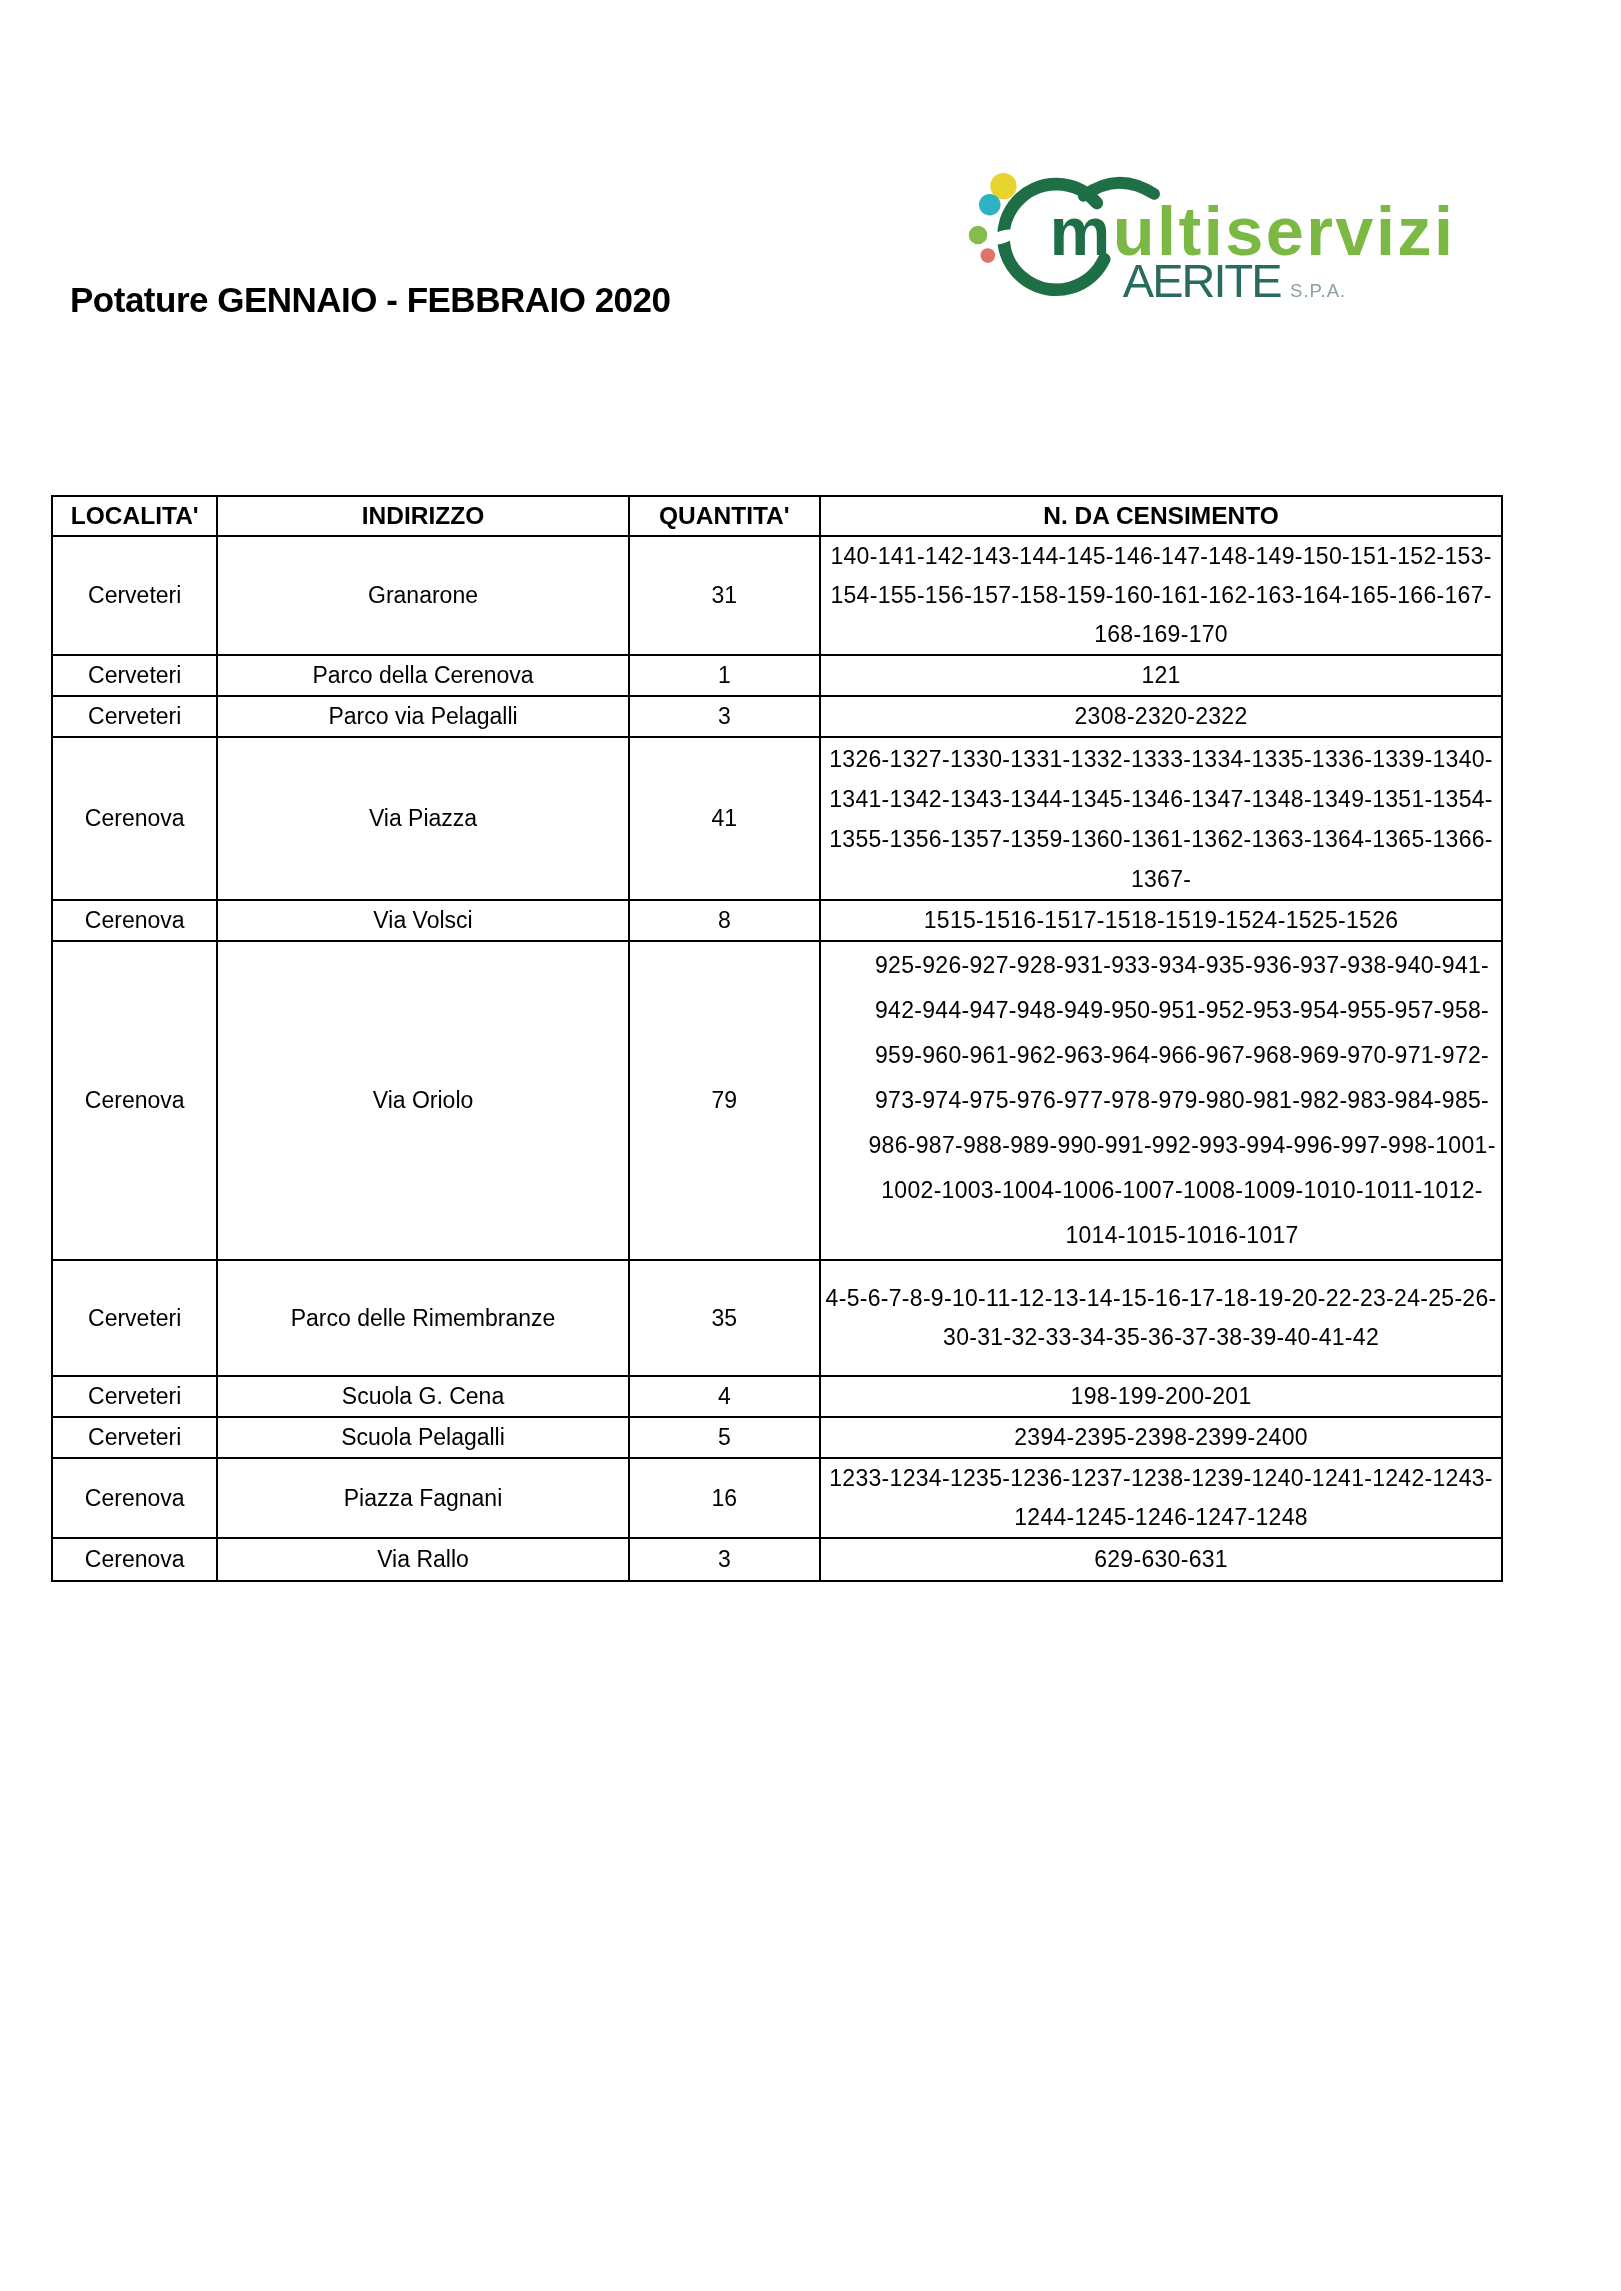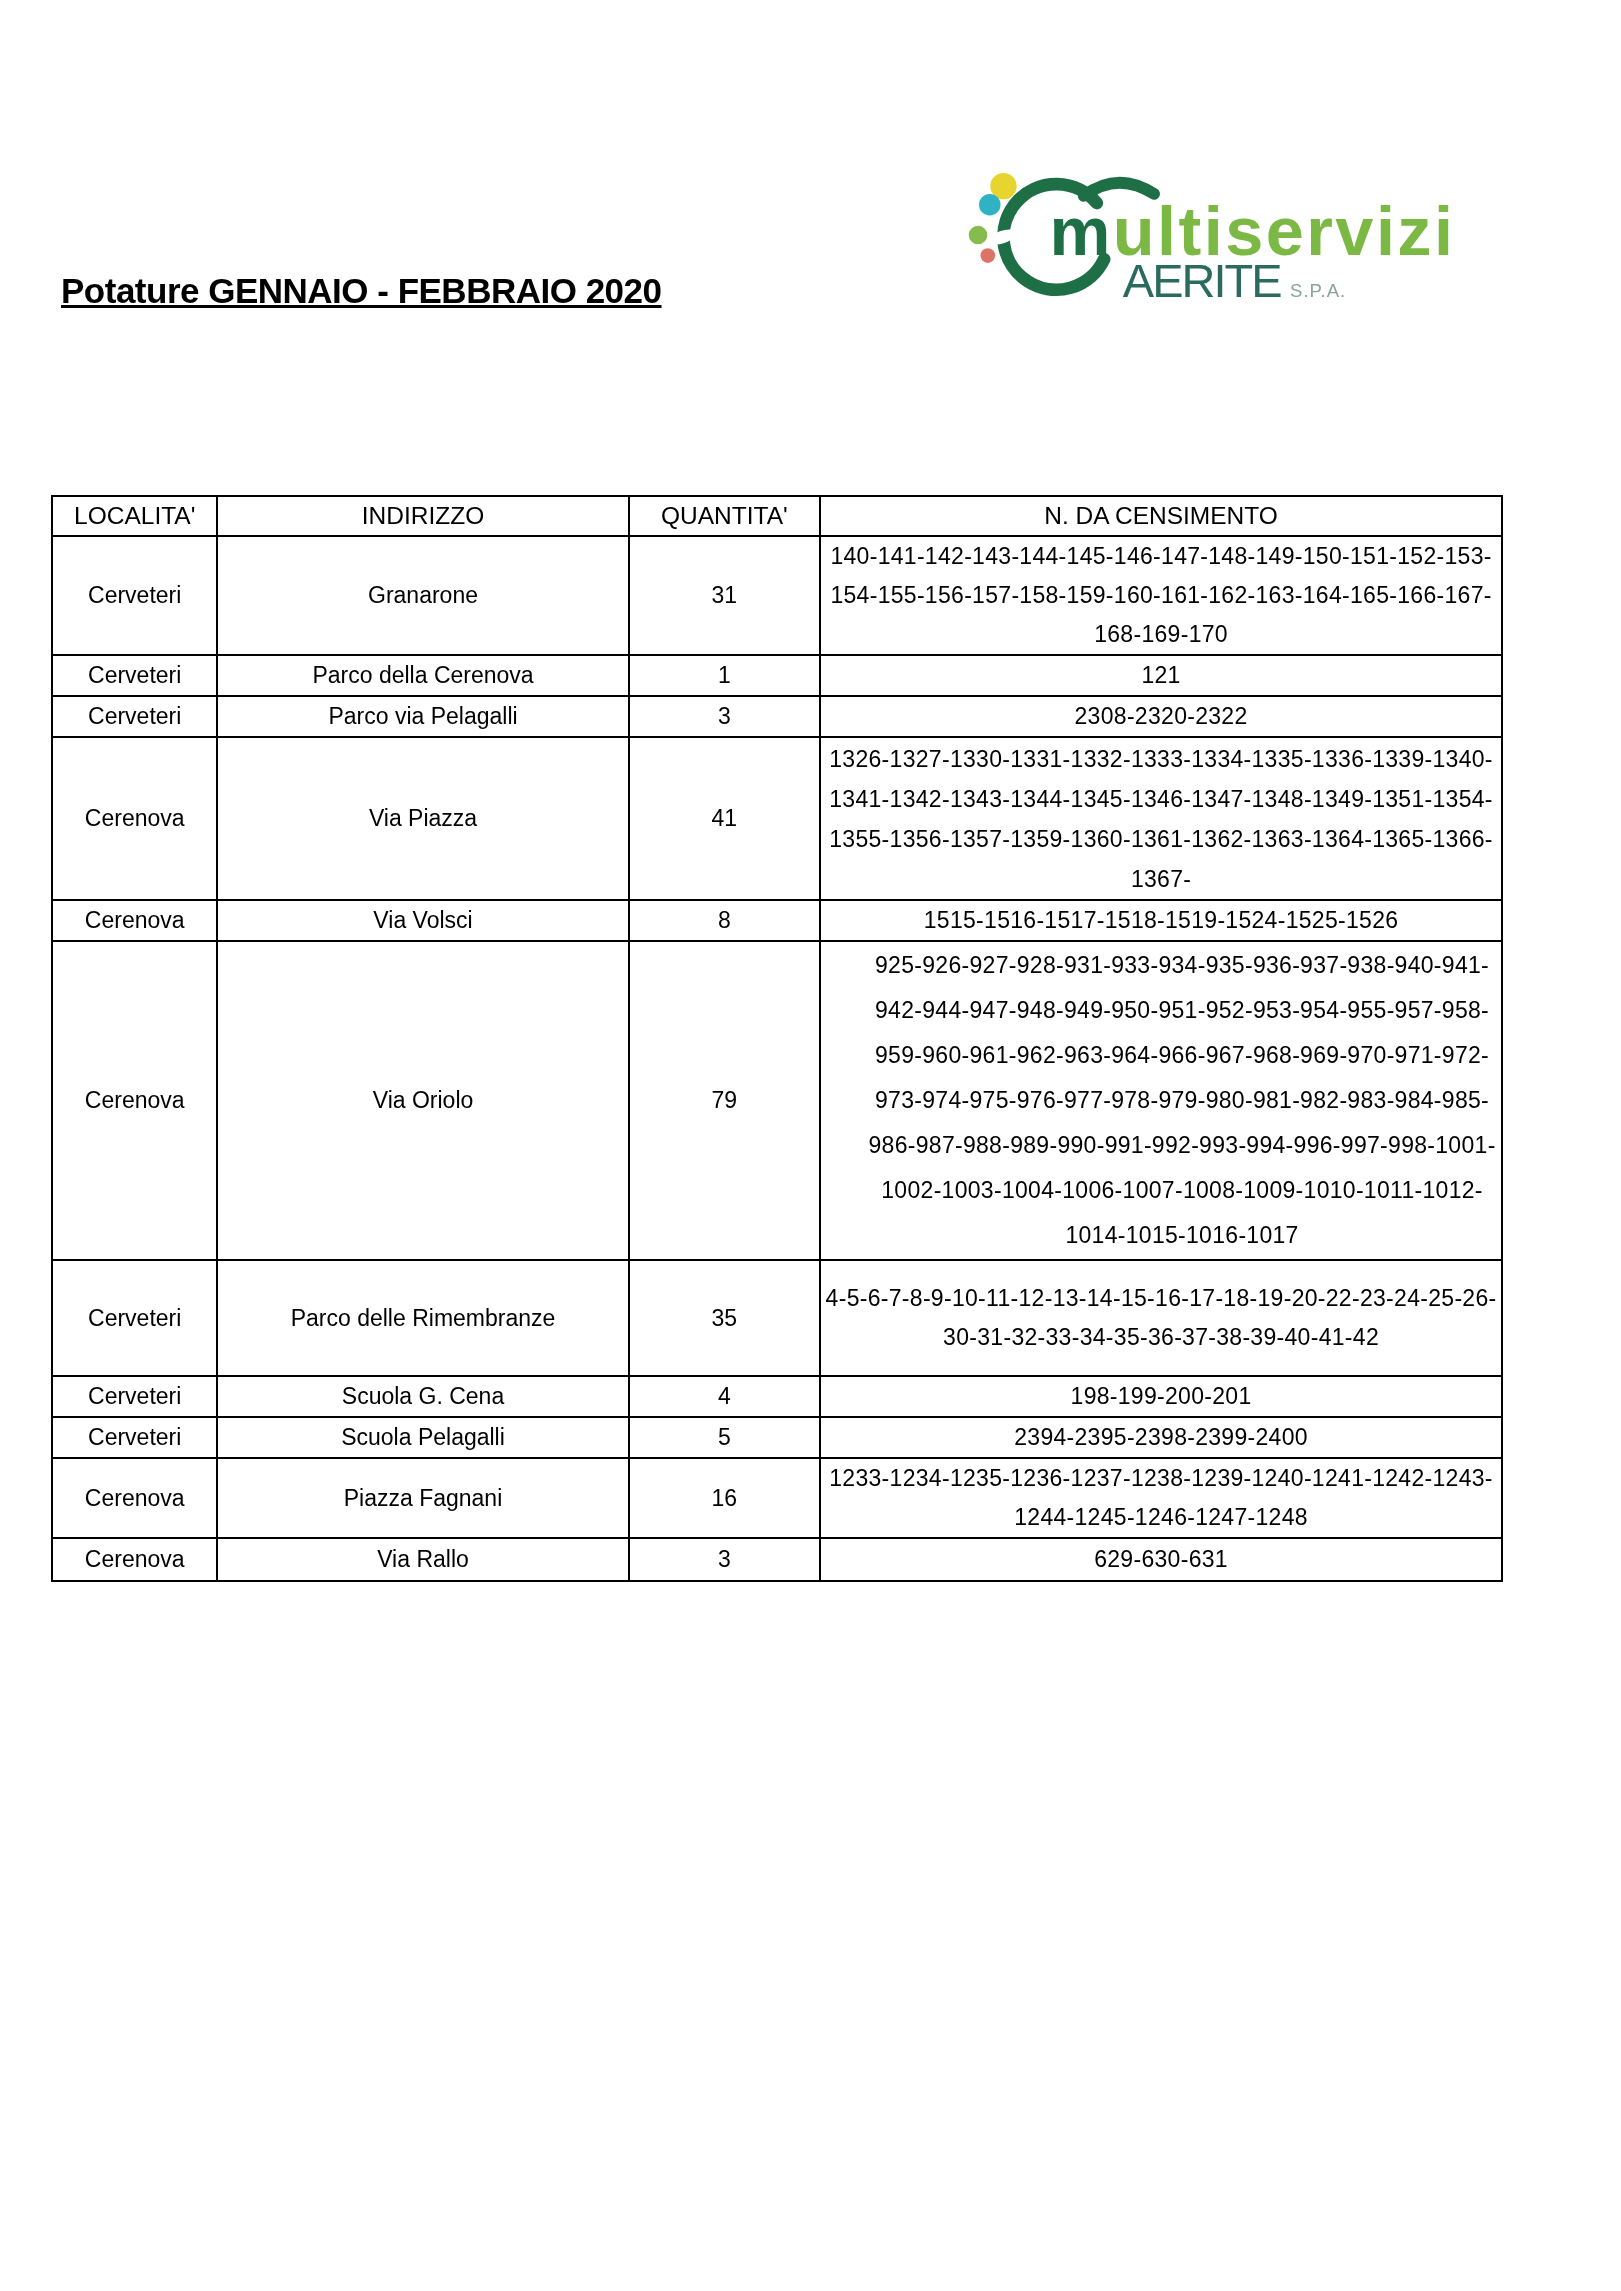--- a/index.html
+++ b/index.html
@@ -13,26 +13,25 @@
     height: 2292px;
     background: #ffffff;
     font-family: "Liberation Sans", "DejaVu Sans", sans-serif;
     color: #000000;
     overflow: hidden;
   }
   .title {
     position: absolute;
     left: 57px;
     top: 267px;
-    margin: 4px;
+    margin: 13px;
     font-size: 35px;
     font-weight: bold;
     letter-spacing: -0.5px;
     white-space: nowrap;
-    text-decoration: underline;
   }
   .logo {
     position: absolute;
     left: 953px;
     top: 145px;
     width: 549px;
     height: 181px;
   }
   .logo text { font-family: "Liberation Sans", "DejaVu Sans", sans-serif; }
   .brand-top { font-size: 70px; font-weight: bold; letter-spacing: 2.5px; }
@@ -54,21 +53,21 @@
     border-left: 2px solid #000;
     border-right: 2px solid #000;
     text-align: center;
     vertical-align: middle;
     padding: 0 2px;
     overflow: hidden;
   }
   thead tr { height: 40px; }
   th {
     font-size: 24.5px;
-    font-weight: normal;
+    font-weight: bold;
     letter-spacing: 0px;
   }
   td {
     font-size: 23px;
     line-height: 39px;
   }
   td.col-censimento { letter-spacing: 0.3px; }
 
   
   tbody tr:nth-child(1)  { height: 118px; }

